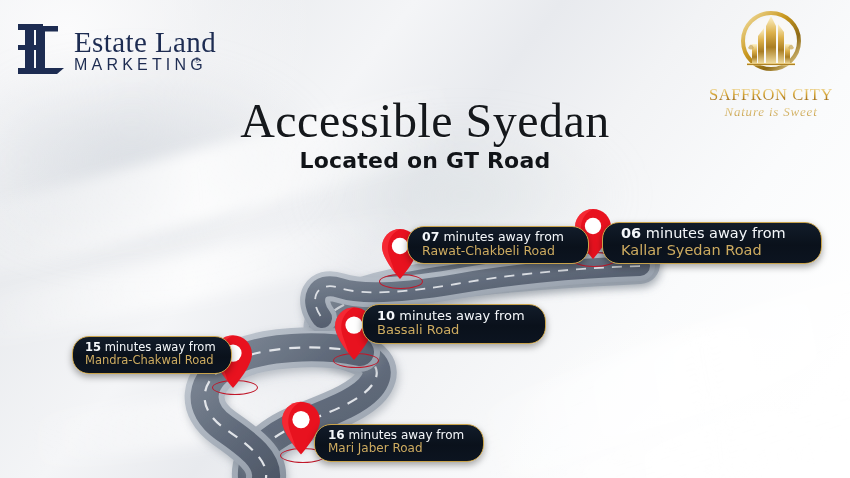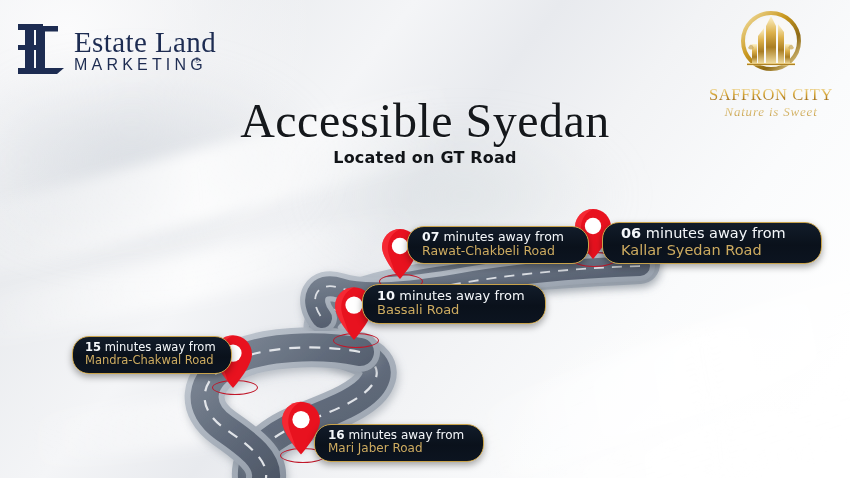--- a/index.html
+++ b/index.html
@@ -43,21 +43,21 @@
     -webkit-background-clip:text;background-clip:text;color:transparent;white-space:nowrap;}
   #sc-tag{font-family:"Liberation Serif",serif;font-style:italic;font-size:13px;letter-spacing:.8px;
     background:linear-gradient(180deg,#f7e6b4,#b98c2b);
     -webkit-background-clip:text;background-clip:text;color:transparent;white-space:nowrap;margin-top:-1px;}
 
   
   #title{position:absolute;left:0;right:0;top:93px;text-align:center;
     font-family:"Liberation Serif",serif;font-size:48px;color:#15181c;letter-spacing:.5px;
     text-shadow:0 1px 2px rgba(255,255,255,.85);}
   #subtitle{position:absolute;left:0;right:0;top:148px;text-align:center;
-    font-family:"DejaVu Sans",sans-serif;font-size:16px;font-weight:600;color:#111418;letter-spacing:.2px;}
+    font-family:"DejaVu Sans",sans-serif;font-size:22px;font-weight:600;color:#111418;letter-spacing:.2px;}
 
   
   #road{position:absolute;left:0;top:0;width:850px;height:478px;}
 
   
   .marker{position:absolute;}
   .pill{position:absolute;top:0;display:flex;flex-direction:column;justify-content:center;
     background:linear-gradient(180deg,#121c2a 0%,#0a111b 55%,#0c1420 100%);
     border:1.3px solid #c8a24a;border-radius:17px;
     box-shadow:0 3px 7px rgba(0,0,0,.35);padding:6px 18px 7px 18px;box-sizing:border-box;}
@@ -245,21 +245,21 @@
       <path d="M19 1 C9 1 1 9 1 19 C1 31 19 51 19 51 C19 51 37 31 37 19 C37 9 29 1 19 1 Z" fill="#e8121f"></path>
       <path d="M19 1 C9 1 1 9 1 19 C1 27 9 38 14 45 C11 34 6 26 7 18 C8 9 13 4 19 1 Z" fill="#ff3b43" opacity=".55"></path>
       <circle cx="19" cy="18" r="8.2" fill="#ffffff"></circle>
     </svg>
     <div class="pill" style="left:32px;width:182px;height:38px;padding:5px 14px 6px 14px;">
       <div class="l1" style="font-size:12.5px;"><b>07</b> <span>minutes away from</span></div>
       <div class="l2" style="font-size:12.5px;">Rawat-Chakbeli Road</div>
     </div>
   </div>
 
-  <div class="marker" style="left:328px;top:284px;width:250px;height:74px;">
+  <div class="marker" style="left:328px;top:304px;width:250px;height:74px;">
     <div class="ring" style="left:5px;top:49px;width:44px;height:13px;"></div>
     <svg class="pin" style="left:6px;top:2px;width:40px;height:55px;" viewBox="0 0 38 52">
       <path d="M19 1 C9 1 1 9 1 19 C1 31 19 51 19 51 C19 51 37 31 37 19 C37 9 29 1 19 1 Z" fill="#e8121f"></path>
       <path d="M19 1 C9 1 1 9 1 19 C1 27 9 38 14 45 C11 34 6 26 7 18 C8 9 13 4 19 1 Z" fill="#ff3b43" opacity=".55"></path>
       <circle cx="19" cy="18" r="8.2" fill="#ffffff"></circle>
     </svg>
     <div class="pill" style="left:34px;width:184px;height:40px;padding:5px 14px 6px 14px;">
       <div class="l1" style="font-size:13px;"><b>10</b> <span>minutes  away from</span></div>
       <div class="l2" style="font-size:13px;">Bassali Road</div>
     </div>

